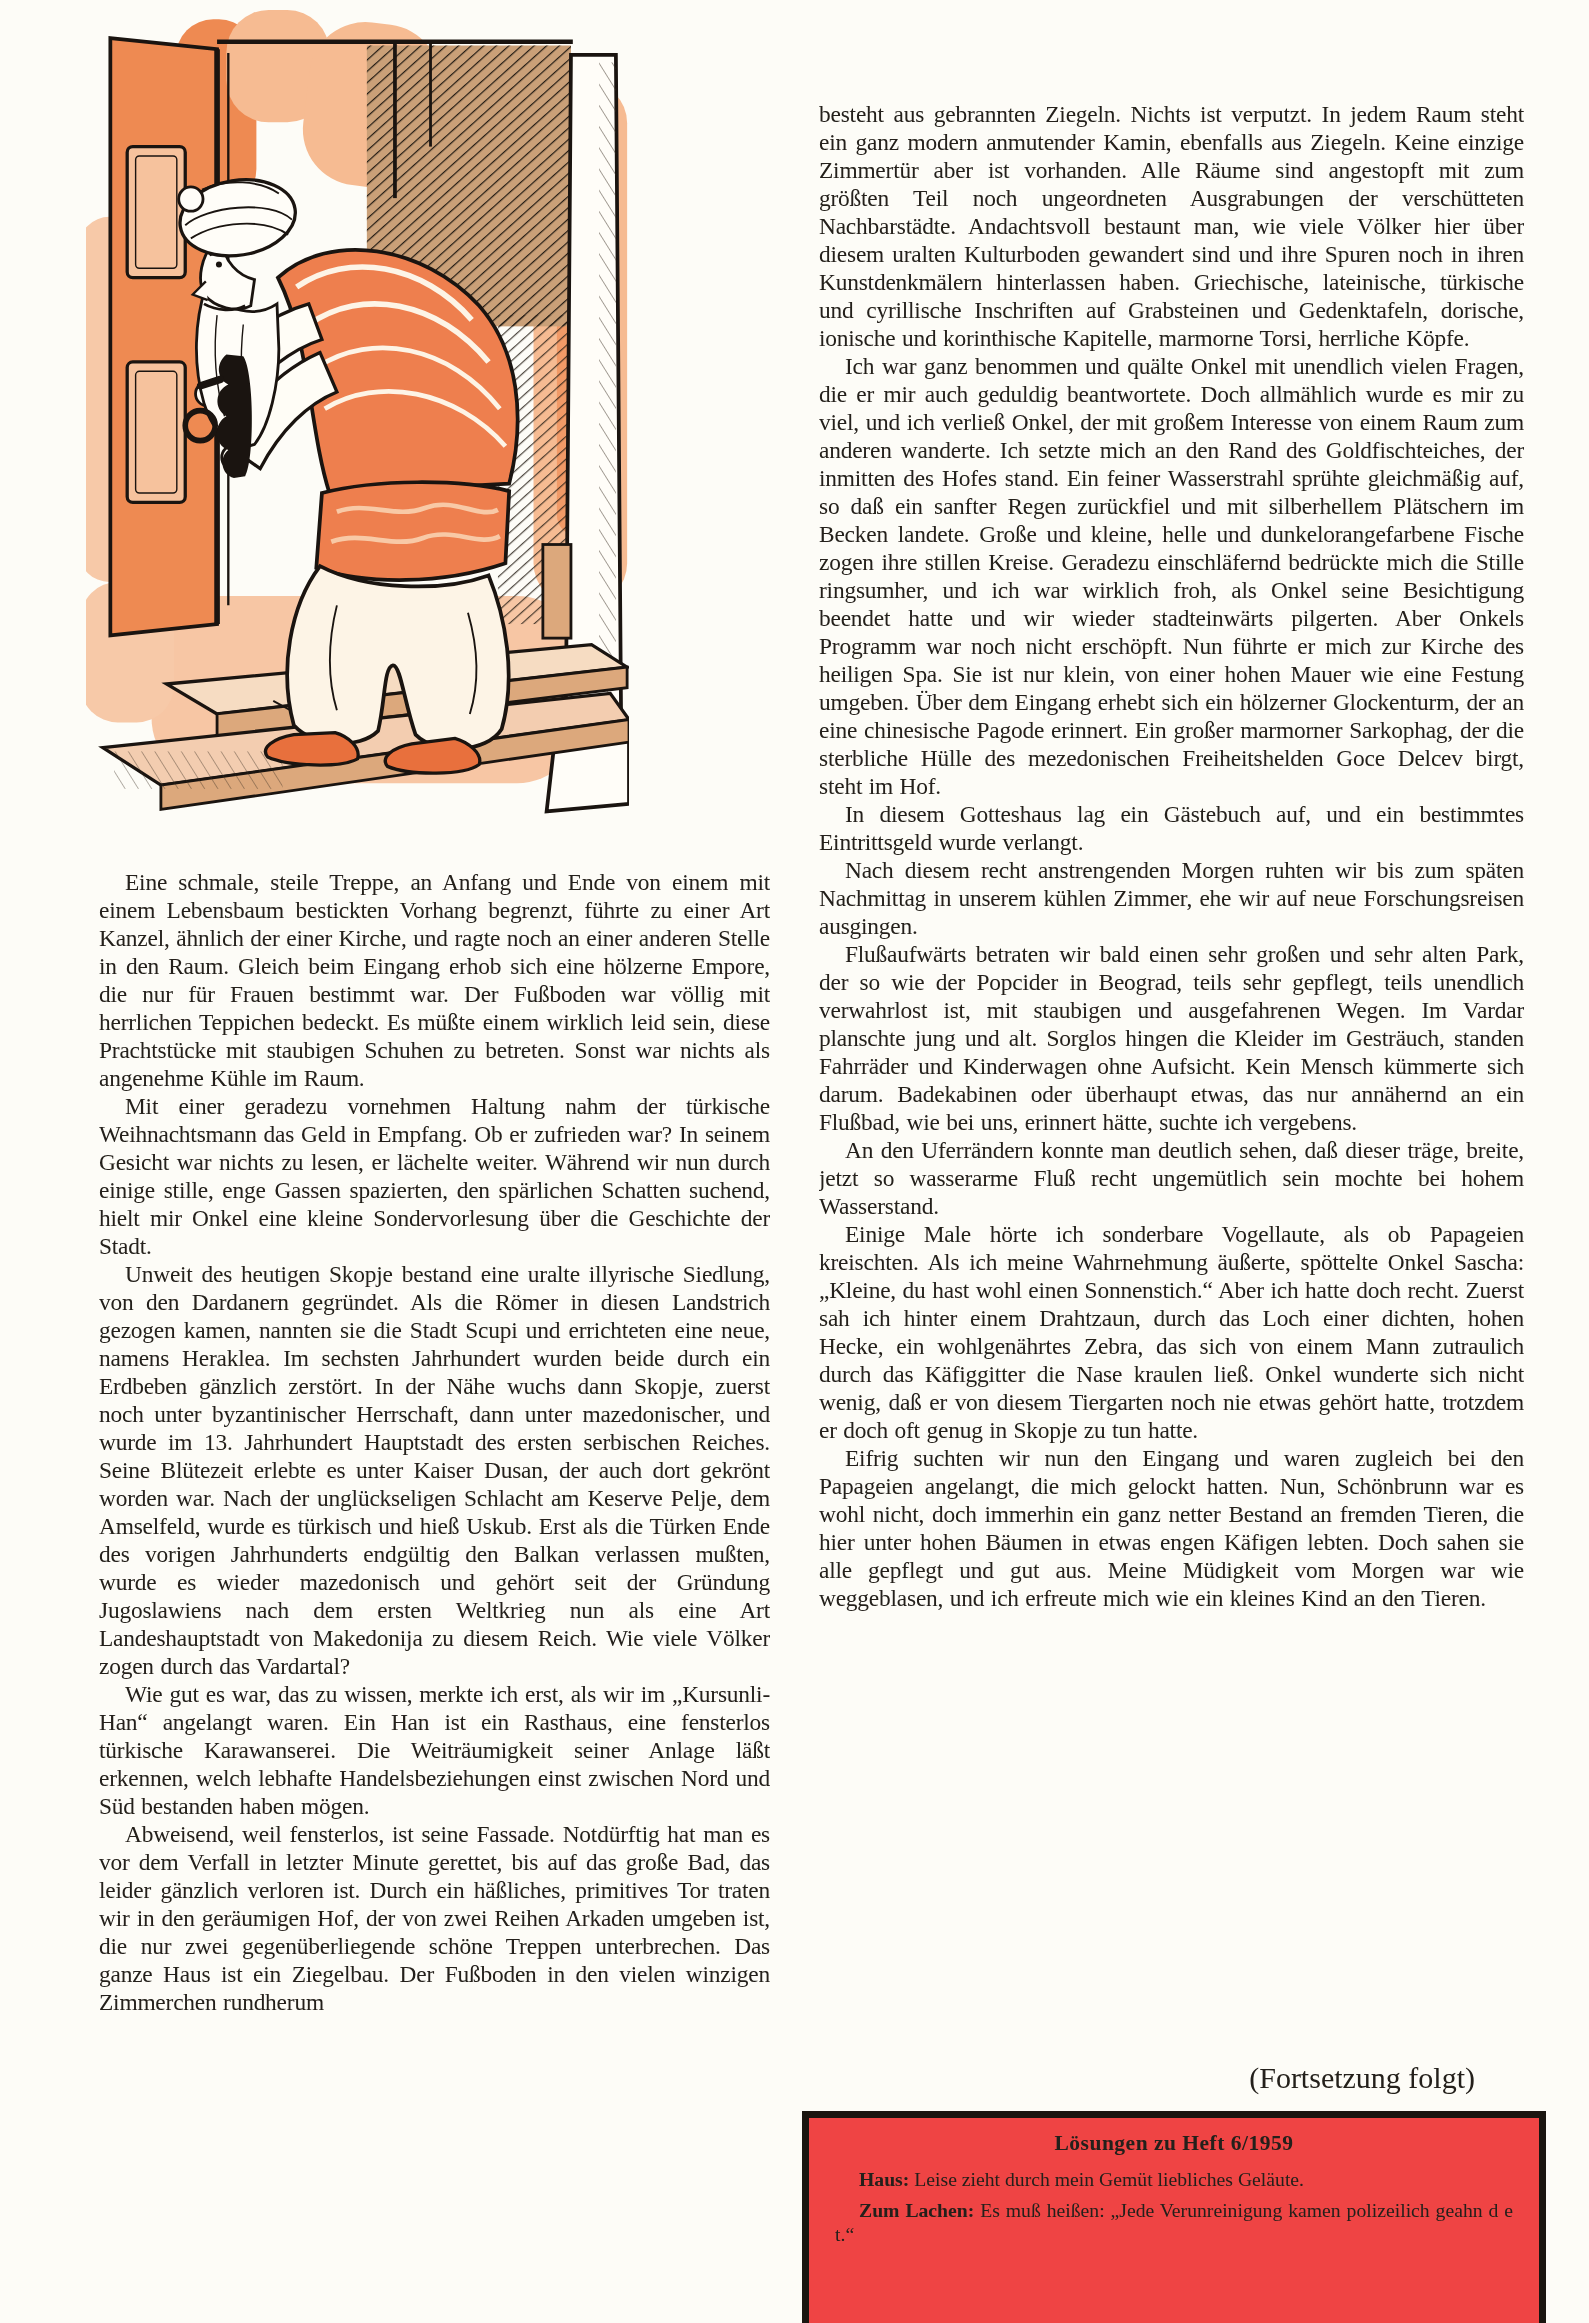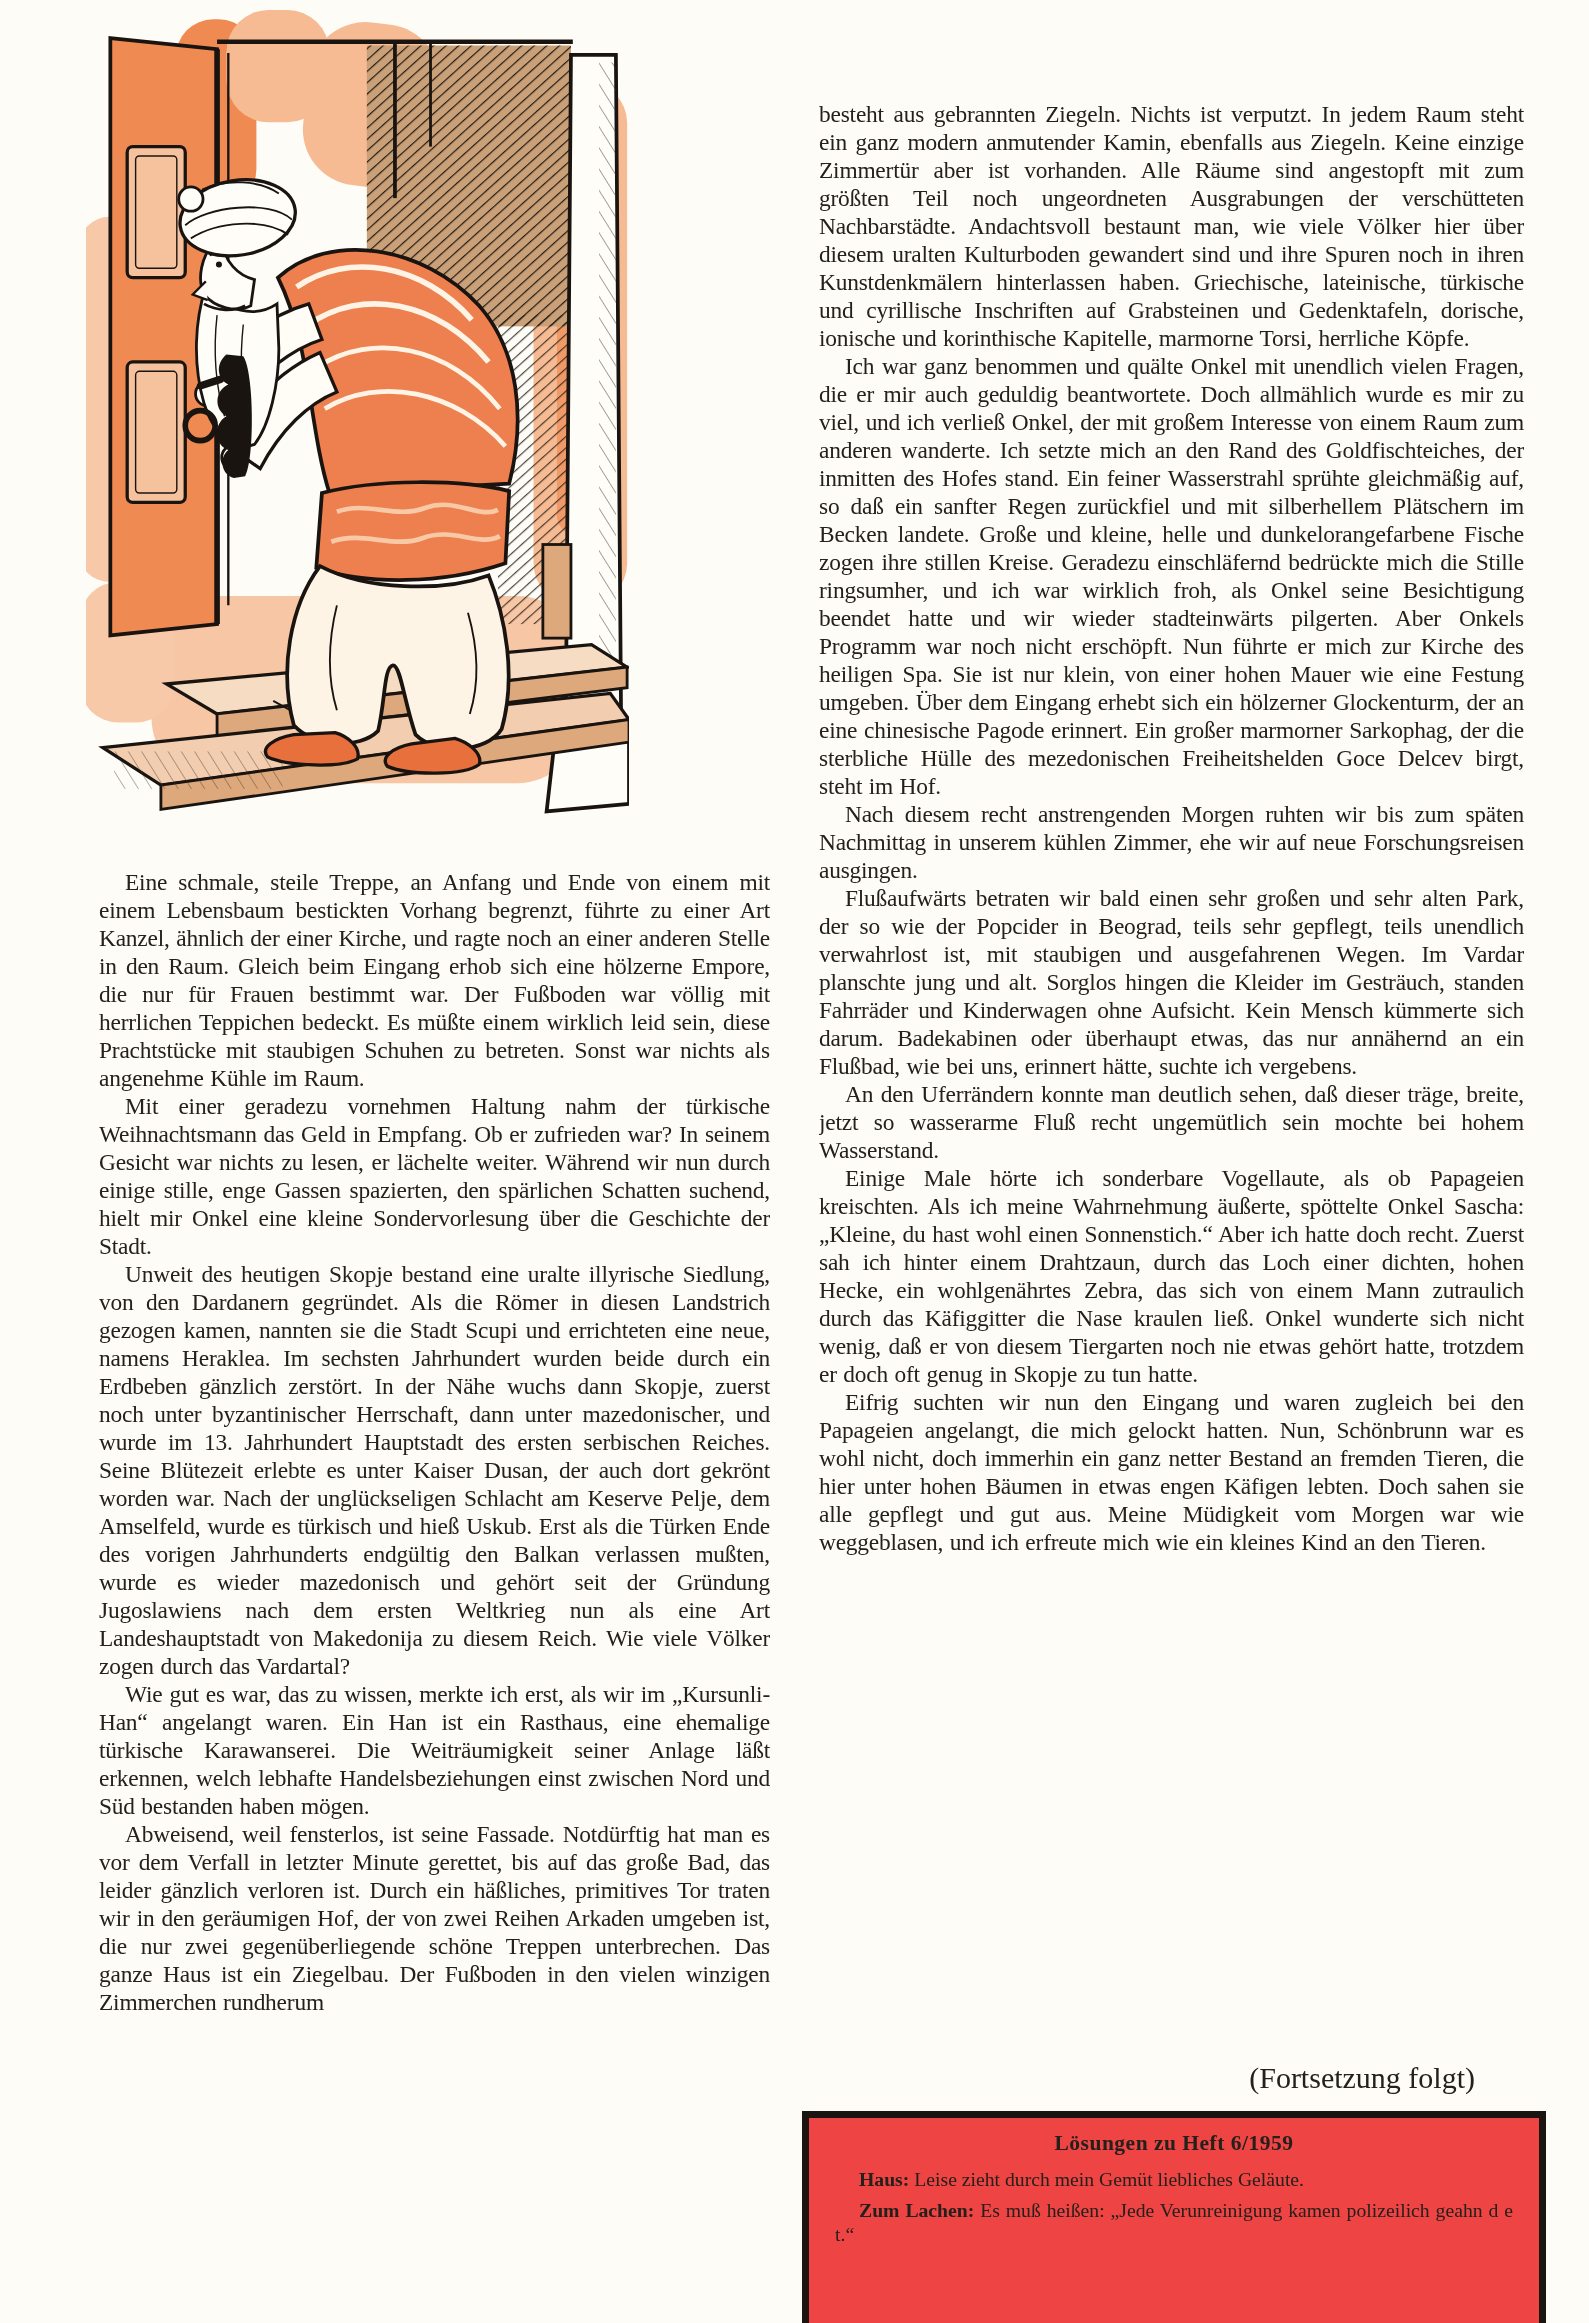--- a/index.html
+++ b/index.html
@@ -143,27 +143,28 @@
           <rect x="118" y="398" width="30" height="8" rx="4" fill="#1a1410" transform="rotate(-18 133 402)"></rect>
         </g>
       </g>
     </svg>
   </figure>
 
   <section class="col col-left">
     <p>Eine schmale, steile Treppe, an Anfang und Ende von einem mit einem Lebensbaum bestickten Vorhang begrenzt, führte zu einer Art Kanzel, ähnlich der einer Kirche, und ragte noch an einer anderen Stelle in den Raum. Gleich beim Eingang erhob sich eine hölzerne Empore, die nur für Frauen bestimmt war. Der Fußboden war völlig mit herrlichen Teppichen bedeckt. Es müßte einem wirklich leid sein, diese Prachtstücke mit staubigen Schuhen zu betreten. Sonst war nichts als angenehme Kühle im Raum.</p>
     <p>Mit einer geradezu vornehmen Haltung nahm der türkische Weihnachtsmann das Geld in Empfang. Ob er zufrieden war? In seinem Gesicht war nichts zu lesen, er lächelte weiter. Während wir nun durch einige stille, enge Gassen spazierten, den spärlichen Schatten suchend, hielt mir Onkel eine kleine Sondervorlesung über die Geschichte der Stadt.</p>
     <p>Unweit des heutigen Skopje bestand eine uralte illyrische Siedlung, von den Dardanern gegründet. Als die Römer in diesen Landstrich gezogen kamen, nannten sie die Stadt Scupi und errichteten eine neue, namens Heraklea. Im sechsten Jahrhundert wurden beide durch ein Erdbeben gänzlich zerstört. In der Nähe wuchs dann Skopje, zuerst noch unter byzantinischer Herrschaft, dann unter mazedonischer, und wurde im 13. Jahrhundert Hauptstadt des ersten serbischen Reiches. Seine Blütezeit erlebte es unter Kaiser Dusan, der auch dort gekrönt worden war. Nach der unglückseligen Schlacht am Keserve Pelje, dem Amselfeld, wurde es türkisch und hieß Uskub. Erst als die Türken Ende des vorigen Jahrhunderts endgültig den Balkan verlassen mußten, wurde es wieder mazedonisch und gehört seit der Gründung Jugoslawiens nach dem ersten Weltkrieg nun als eine Art Landeshauptstadt von Makedonija zu diesem Reich. Wie viele Völker zogen durch das Vardartal?</p>
-    <p>Wie gut es war, das zu wissen, merkte ich erst, als wir im „Kursunli-Han“ angelangt waren. Ein Han ist ein Rasthaus, eine ehemalige türkische Karawanserei. Die Weiträumigkeit seiner Anlage läßt erkennen, welch lebhafte Handelsbeziehungen einst zwischen Nord und Süd bestanden haben mögen.</p>
+    <p>Wie gut es war, das zu wissen, merkte ich erst, als wir im „Kursunli-Han“ angelangt waren. Ein Han ist ein Rasthaus, eine fensterlos türkische Karawanserei. Die Weiträumigkeit seiner Anlage läßt erkennen, welch lebhafte Handelsbeziehungen einst zwischen Nord und Süd bestanden haben mögen.</p>
     <p>Abweisend, weil fensterlos, ist seine Fassade. Notdürftig hat man es vor dem Verfall in letzter Minute gerettet, bis auf das große Bad, das leider gänzlich verloren ist. Durch ein häßliches, primitives Tor traten wir in den geräumigen Hof, der von zwei Reihen Arkaden umgeben ist, die nur zwei gegenüberliegende schöne Treppen unterbrechen. Das ganze Haus ist ein Ziegelbau. Der Fußboden in den vielen winzigen Zimmerchen rundherum</p>
   </section>
 
   <section class="col col-right">
     <p class="no-indent">besteht aus gebrannten Ziegeln. Nichts ist verputzt. In jedem Raum steht ein ganz modern anmutender Kamin, ebenfalls aus Ziegeln. Keine einzige Zimmertür aber ist vorhanden. Alle Räume sind angestopft mit zum größten Teil noch ungeordneten Ausgrabungen der verschütteten Nachbarstädte. Andachtsvoll bestaunt man, wie viele Völker hier über diesem uralten Kulturboden gewandert sind und ihre Spuren noch in ihren Kunstdenkmälern hinterlassen haben. Griechische, lateinische, türkische und cyrillische Inschriften auf Grabsteinen und Gedenktafeln, dorische, ionische und korinthische Kapitelle, marmorne Torsi, herrliche Köpfe.</p>
     <p>Ich war ganz benommen und quälte Onkel mit unendlich vielen Fragen, die er mir auch geduldig beantwortete. Doch allmählich wurde es mir zu viel, und ich verließ Onkel, der mit großem Interesse von einem Raum zum anderen wanderte. Ich setzte mich an den Rand des Goldfischteiches, der inmitten des Hofes stand. Ein feiner Wasserstrahl sprühte gleichmäßig auf, so daß ein sanfter Regen zurückfiel und mit silberhellem Plätschern im Becken landete. Große und kleine, helle und dunkelorangefarbene Fische zogen ihre stillen Kreise. Geradezu einschläfernd bedrückte mich die Stille ringsumher, und ich war wirklich froh, als Onkel seine Besichtigung beendet hatte und wir wieder stadteinwärts pilgerten. Aber Onkels Programm war noch nicht erschöpft. Nun führte er mich zur Kirche des heiligen Spa. Sie ist nur klein, von einer hohen Mauer wie eine Festung umgeben. Über dem Eingang erhebt sich ein hölzerner Glockenturm, der an eine chinesische Pagode erinnert. Ein großer marmorner Sarkophag, der die sterbliche Hülle des mezedonischen Freiheitshelden Goce Delcev birgt, steht im Hof.</p>
+    <p>In diesem Gotteshaus lag ein Gästebuch auf, und ein bestimmtes Eintrittsgeld wurde verlangt.</p>
     <p>Nach diesem recht anstrengenden Morgen ruhten wir bis zum späten Nachmittag in unserem kühlen Zimmer, ehe wir auf neue Forschungsreisen ausgingen.</p>
     <p>Flußaufwärts betraten wir bald einen sehr großen und sehr alten Park, der so wie der Popcider in Beograd, teils sehr gepflegt, teils unendlich verwahrlost ist, mit staubigen und ausgefahrenen Wegen. Im Vardar planschte jung und alt. Sorglos hingen die Kleider im Gesträuch, standen Fahrräder und Kinderwagen ohne Aufsicht. Kein Mensch kümmerte sich darum. Badekabinen oder überhaupt etwas, das nur annähernd an ein Flußbad, wie bei uns, erinnert hätte, suchte ich vergebens.</p>
     <p>An den Uferrändern konnte man deutlich sehen, daß dieser träge, breite, jetzt so wasserarme Fluß recht ungemütlich sein mochte bei hohem Wasserstand.</p>
     <p>Einige Male hörte ich sonderbare Vogellaute, als ob Papageien kreischten. Als ich meine Wahrnehmung äußerte, spöttelte Onkel Sascha: „Kleine, du hast wohl einen Sonnenstich.“ Aber ich hatte doch recht. Zuerst sah ich hinter einem Drahtzaun, durch das Loch einer dichten, hohen Hecke, ein wohlgenährtes Zebra, das sich von einem Mann zutraulich durch das Käfiggitter die Nase kraulen ließ. Onkel wunderte sich nicht wenig, daß er von diesem Tiergarten noch nie etwas gehört hatte, trotzdem er doch oft genug in Skopje zu tun hatte.</p>
     <p>Eifrig suchten wir nun den Eingang und waren zugleich bei den Papageien angelangt, die mich gelockt hatten. Nun, Schönbrunn war es wohl nicht, doch immerhin ein ganz netter Bestand an fremden Tieren, die hier unter hohen Bäumen in etwas engen Käfigen lebten. Doch sahen sie alle gepflegt und gut aus. Meine Müdigkeit vom Morgen war wie weggeblasen, und ich erfreute mich wie ein kleines Kind an den Tieren.</p>
   </section>
 
   <p class="continuation">(Fortsetzung folgt)</p>
 
   <aside class="solutions-box">

